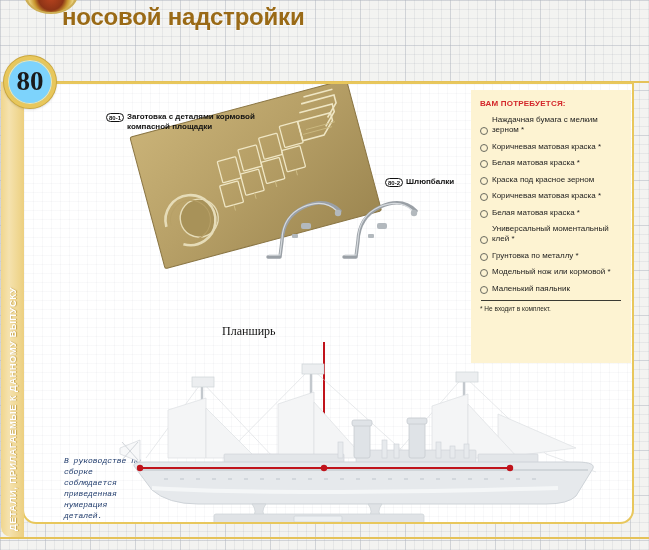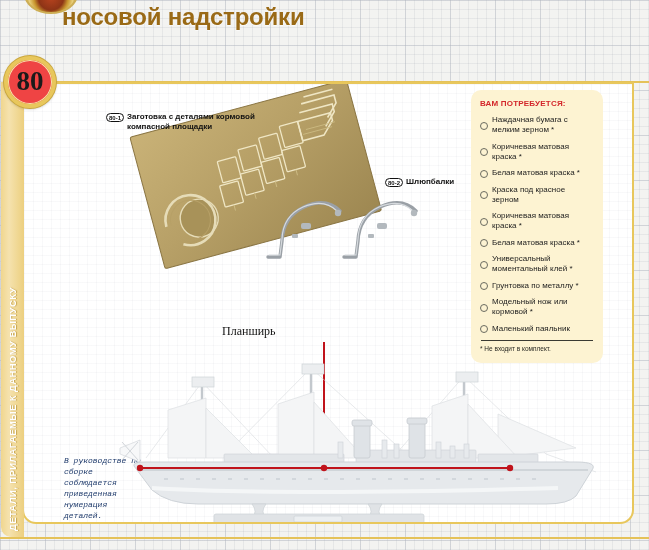--- a/index.html
+++ b/index.html
@@ -51,21 +51,21 @@
     text-shadow: 0 1px 0 rgba(255,255,255,0.6);
   }
   #title .l2 { display: block; }
 
   
   #issue-badge {
     position: absolute;
     left: 4px; top: 56px;
     width: 52px; height: 52px;
     border-radius: 50%;
-    background: #ef4444;
+    background: #7dd3fc;
     border: 4px solid #e8c75c;
     box-shadow:
       0 0 0 1px #c9a63c,
       inset 0 0 0 1px #f6e6ae,
       0 1px 3px rgba(0,0,0,0.25);
     display: flex; align-items: center; justify-content: center;
     z-index: 6;
   }
   #issue-badge span {
     font-family: "Liberation Serif", serif;
@@ -128,35 +128,35 @@
       linear-gradient(to right, rgba(190,195,205,0.10) 1px, transparent 1px),
       linear-gradient(to bottom, rgba(190,195,205,0.10) 1px, transparent 1px);
     background-size: 9px 9px;
     pointer-events: none;
   }
 
   
   #materials {
     position: absolute;
     left: 447px; top: 6px;
-    width: 132px; height: 273px;
+    width: 160px; height: 273px;
     background: #fdf3d2;
-    border-radius: 10px;
+    border-radius: 0;
     padding: 9px 9px 6px 9px;
   }
   #materials-title {
     color: #d3262a;
     font-size: 8px;
     font-weight: bold;
     letter-spacing: 0.2px;
     margin-bottom: 7px;
   }
   .mat-item {
     display: flex;
-    align-items: center;
+    align-items: flex-end;
     gap: 4px;
     margin-bottom: 6.5px;
   }
   .mat-circle {
     flex: 0 0 auto;
     width: 8px; height: 8px;
     border: 1px solid #6b6b60;
     border-radius: 50%;
     margin-top: 1px;
     background: #fdf3d2;

